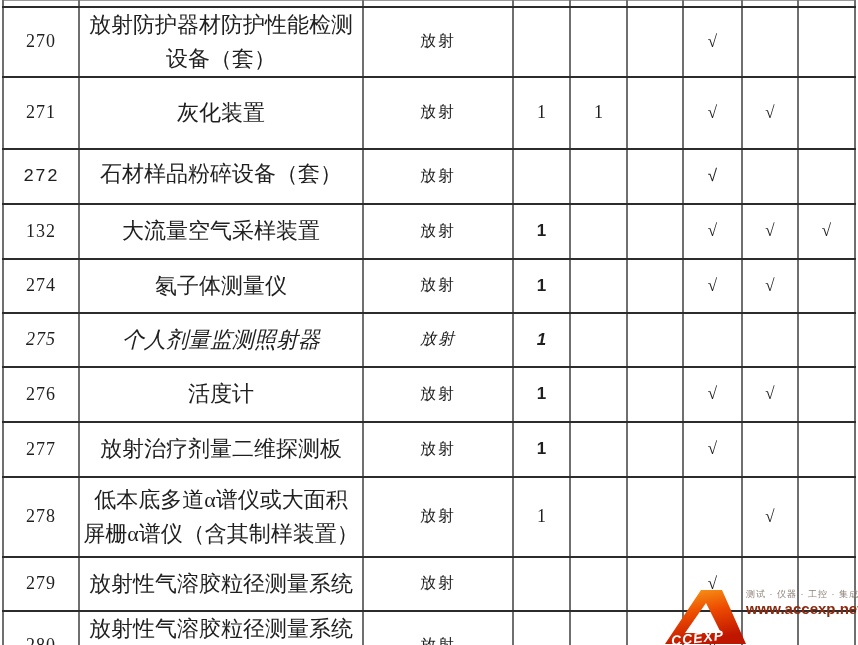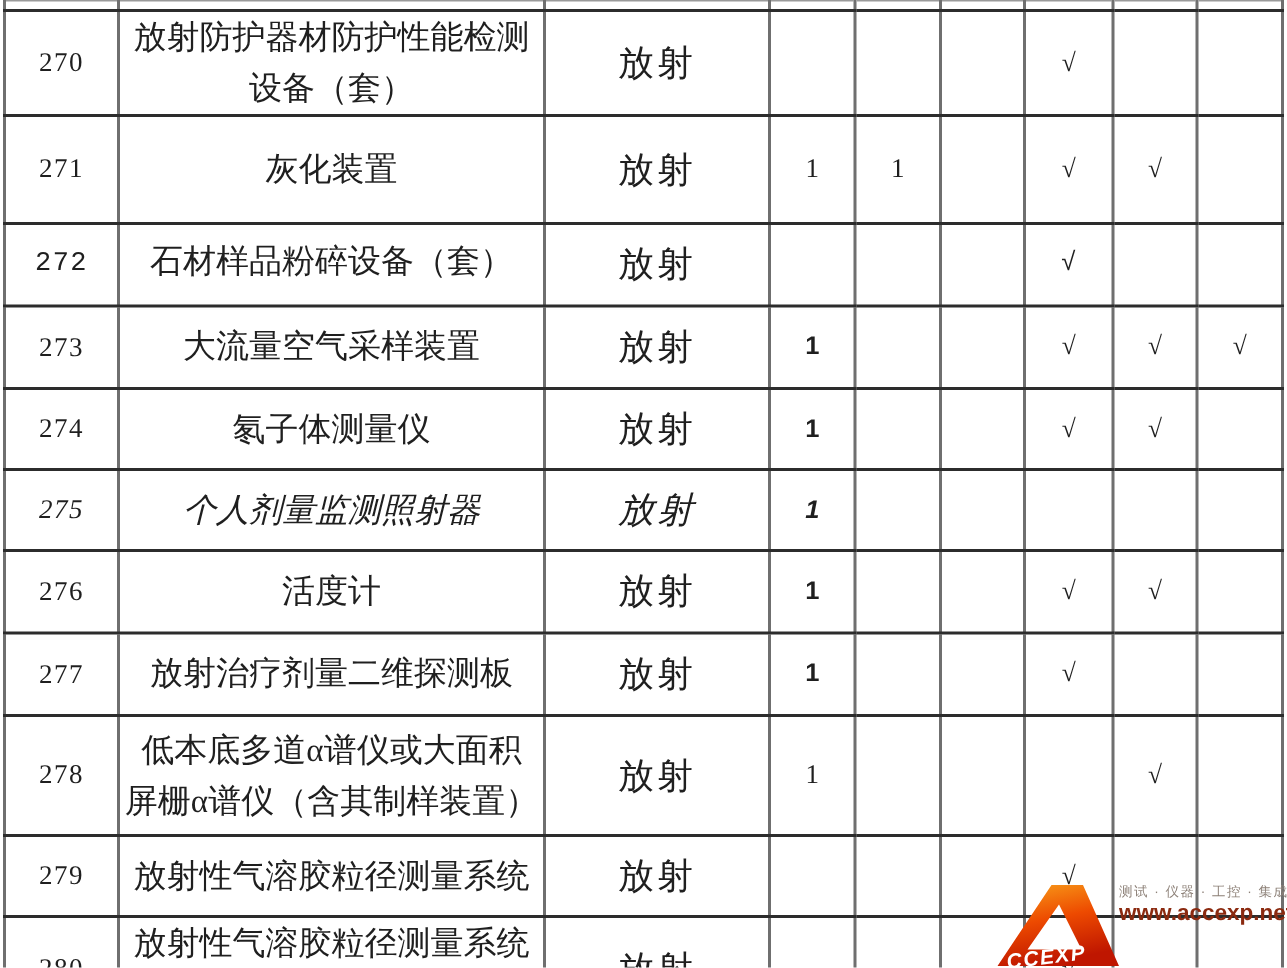--- a/index.html
+++ b/index.html
@@ -15,21 +15,21 @@
     border-left:2px solid #6f6f6f;
     border-right:2px solid #6f6f6f;
     border-top:2px solid #2c2c2c;
     border-bottom:2px solid #2c2c2c;
     text-align:center;vertical-align:middle;padding:0 2px;
     overflow:hidden;
   }
   tr.partial td{border-top:1px solid #9a9a9a;}
   td.num{font-size:18px;letter-spacing:1px;}
   td.name{font-size:22px;line-height:1.55;white-space:pre-line;}
-  td.cat{font-size:24px;letter-spacing:2px;}
+  td.cat{font-size:16px;letter-spacing:2px;}
   td.qty{font-size:18px;}
   td.qty.qb{font-family:"Liberation Sans","DejaVu Sans",sans-serif;font-weight:600;font-size:17px;}
   td.chk{font-size:17px;}
 
   .logo{
     position:absolute;left:658px;top:586px;width:200px;height:59px;
     z-index:5;pointer-events:none;
   }
   .logo-a{position:absolute;left:2px;top:2px;}
   .logo-right{position:absolute;left:88px;top:2px;width:112px;}
@@ -101,21 +101,21 @@
         <td class="name">石材样品粉碎设备（套）</td>
         <td class="cat">放射</td>
         <td class="qty"></td>
         <td class="qty"></td>
         <td class="qty"></td>
         <td class="chk">√</td>
         <td class="chk"></td>
         <td class="chk"></td>
       </tr>
       <tr style="height: 55px;">
-        <td class="num">273</td>
+        <td class="num">132</td>
         <td class="name">大流量空气采样装置</td>
         <td class="cat">放射</td>
         <td class="qty qb">1</td>
         <td class="qty"></td>
         <td class="qty"></td>
         <td class="chk">√</td>
         <td class="chk">√</td>
         <td class="chk">√</td>
       </tr>
       <tr style="height: 54px;">

